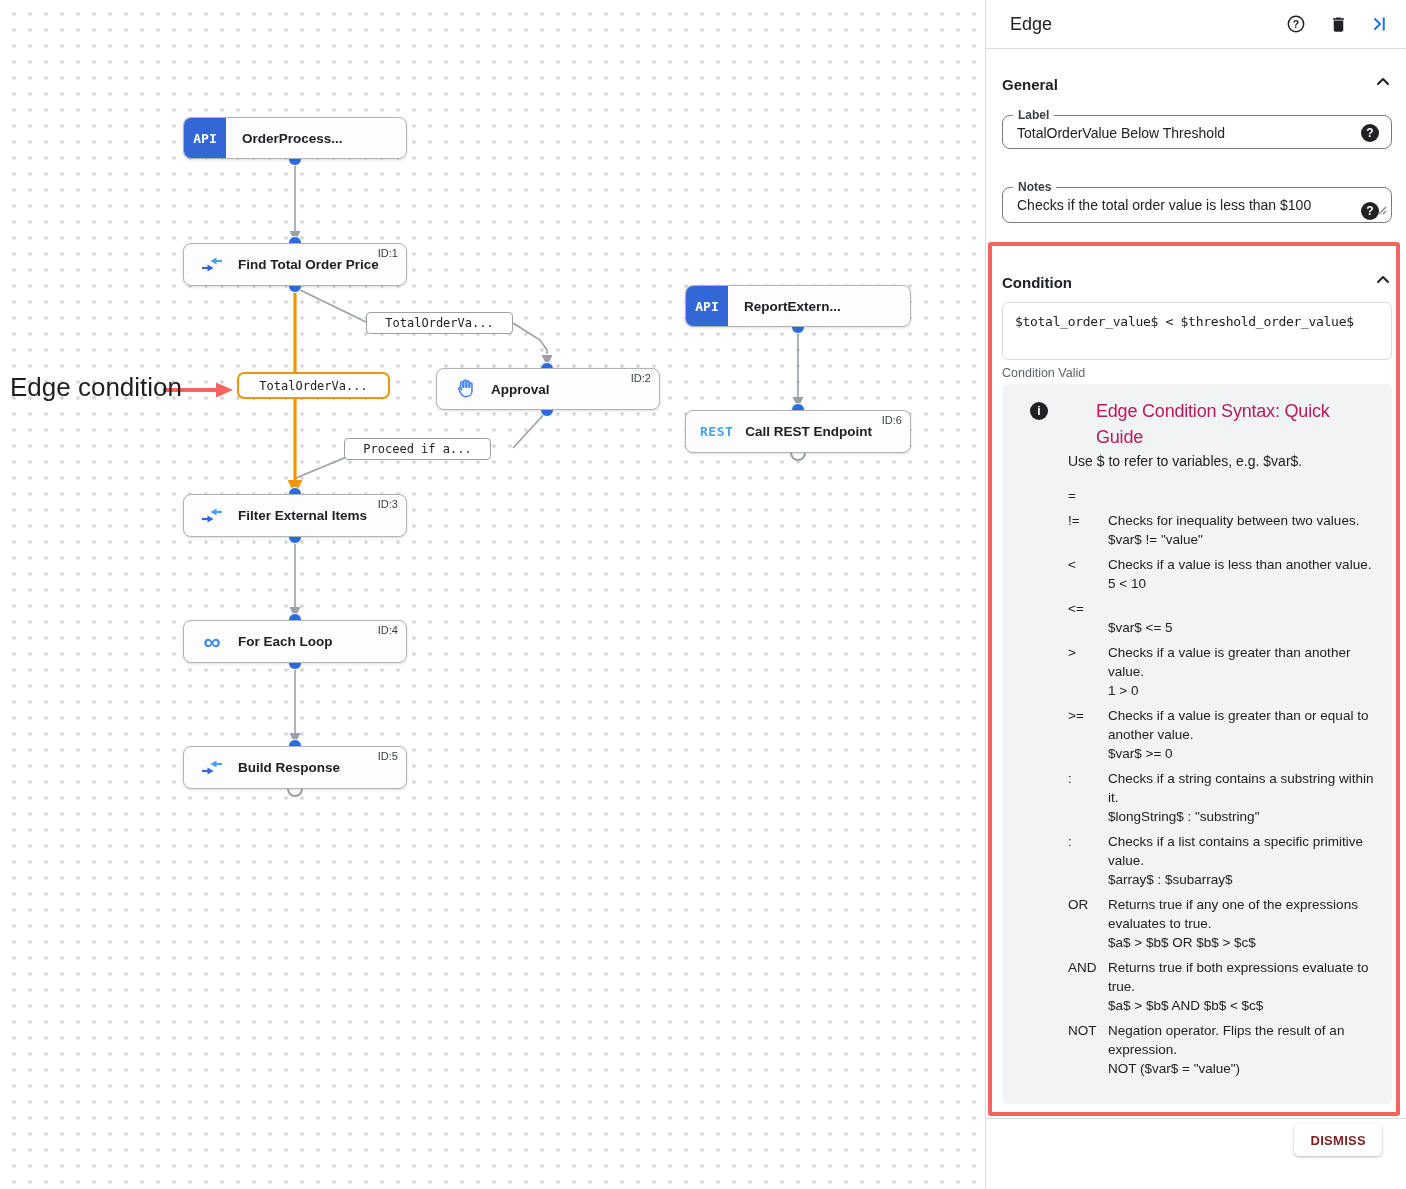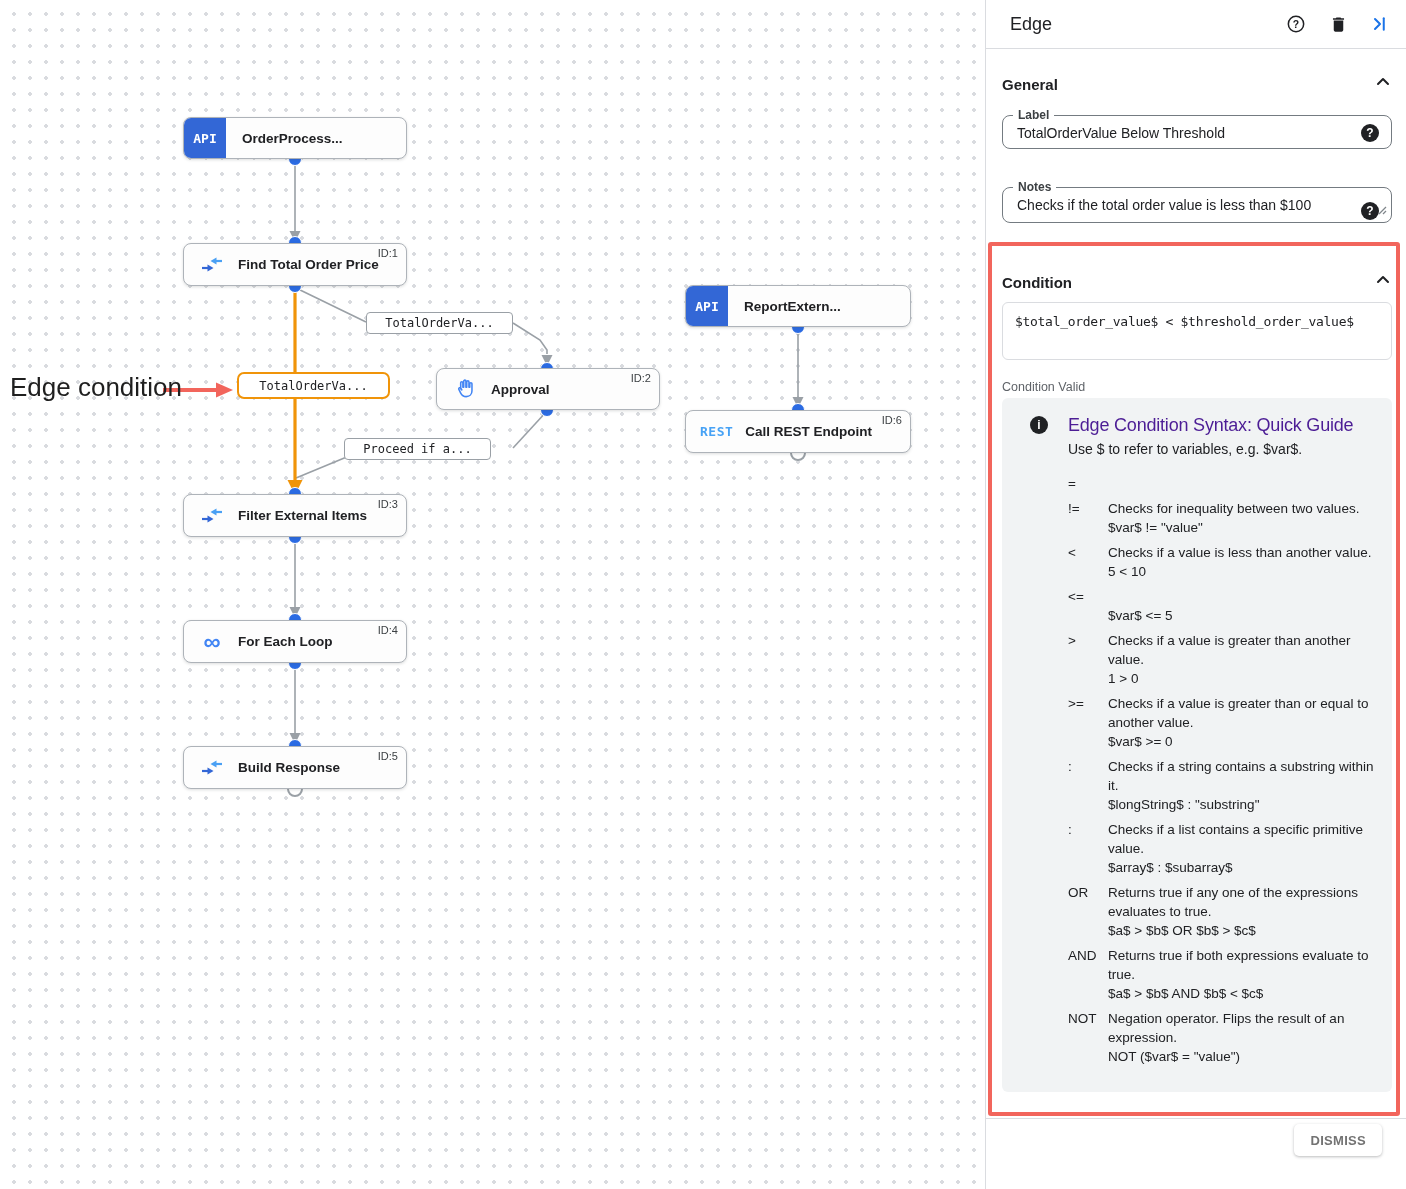--- a/index.html
+++ b/index.html
@@ -60,39 +60,39 @@
   .label-field { margin-top:20px; height:34px; }
   .label-field .dark-q { top:8px; }
   .notes-field { margin-top:38px; height:36px; }
   .notes-field .dark-q { top:14px; }
   .resize-h { position:absolute; right:4px; bottom:3px; }
 
   .cond-section { margin-top:48px; }
   .cond-box { margin-top:9px; border:1px solid #dadce0; border-radius:6px; height:58px;
               padding:11px 12px; font-family:"DejaVu Sans Mono", monospace; font-size:13px;
               color:#202124; letter-spacing:-0.3px; }
-  .cond-status { margin-top:20px; font-size:12.5px; color:#5f6368; }
+  .cond-status { margin-top:6px; font-size:12.5px; color:#5f6368; }
 
   .guide { margin-top:4px; background:#f1f3f4; border-radius:6px; padding:14px 16px 20px 28px; }
   .guide-head { display:flex; }
   .info-i { width:18px; height:18px; border-radius:50%; background:#202124; color:#fff;
             font-size:12px; font-weight:700; font-style:normal; flex:none; margin-top:4px;
             display:flex; align-items:center; justify-content:center; }
   .guide-head-txt { margin-left:20px; }
-  .guide-title { font-size:18px; color:#4c1d95; line-height:26px; letter-spacing:-0.2px; }
+  .guide-title { font-size:18px; color:#be185d; line-height:26px; letter-spacing:-0.2px;margin-left:28px; }
   .guide-sub { font-size:14px; color:#202124; margin-top:2px; line-height:18px; }
   .guide-rows { margin-left:38px; margin-top:16px; padding-right:2px; }
   .grow { display:grid; grid-template-columns:40px 1fr; margin-bottom:6px;
           font-size:13.5px; line-height:19px; color:#202124; }
   .grow .op { font-weight:400; }
 
   .panel-foot-divider { position:absolute; left:0; right:0; top:1118px; border-top:1px solid #dadce0; }
   .dismiss-btn { position:absolute; top:1124px; right:24px; height:32px; padding:0 16px;
                  background:#fff; border:none; border-radius:5px; cursor:pointer;
-                 box-shadow:0 1px 3px rgba(60,64,67,.35); color:#737373;
+                 box-shadow:0 1px 3px rgba(60,64,67,.35); color:#7f1d1d;
                  font-family:"Liberation Sans", sans-serif; font-size:13px; font-weight:700;
                  letter-spacing:.3px; }
 
   .highlight-box { position:absolute; left:2px; top:242px; width:412px; height:874px;
                    border:4px solid #f2655c; border-radius:3px; pointer-events:none; }
 </style>
 </head>
 <body>
 
 <div class="stage">

